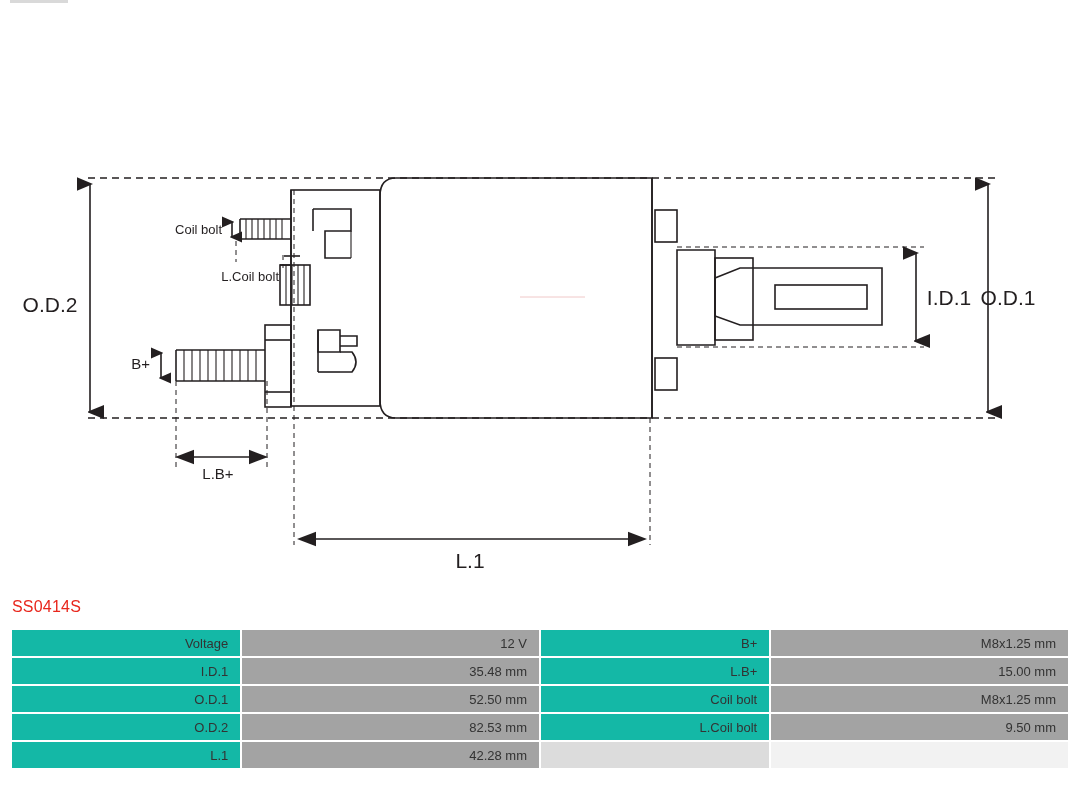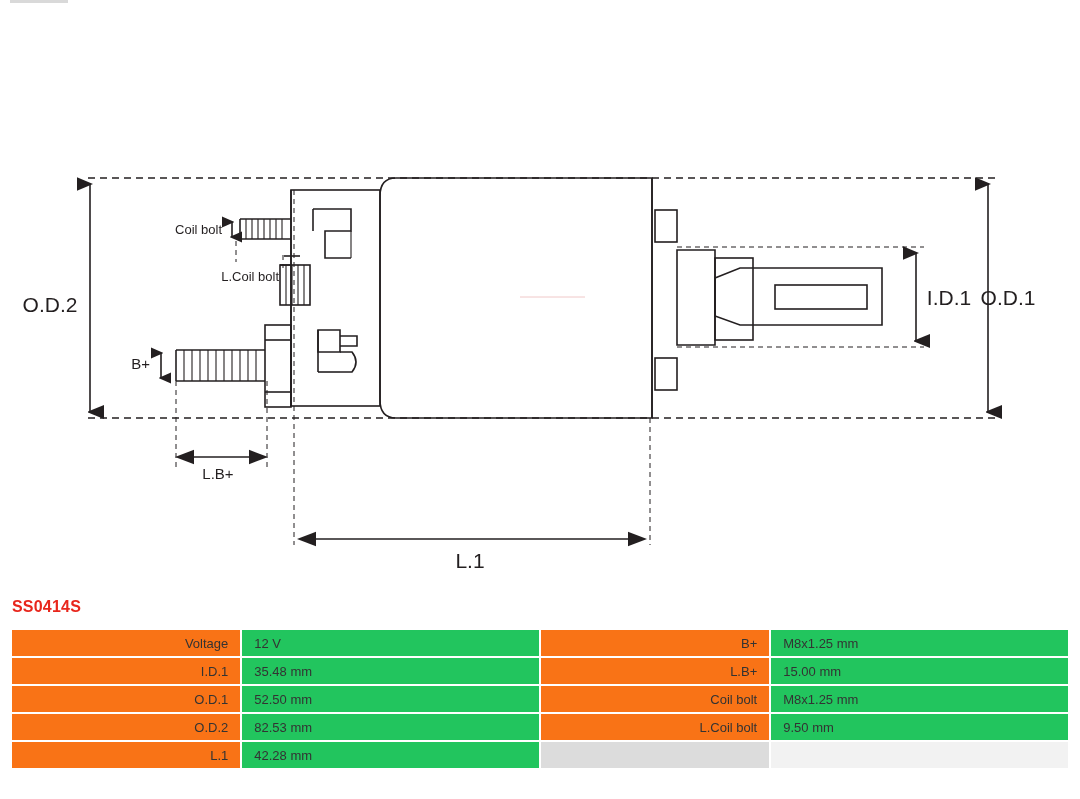--- a/index.html
+++ b/index.html
@@ -39,47 +39,48 @@
   }
   .drawing svg {
     display: block;
   }
   
   .part-code {
     position: absolute;
     left: 12px;
     top: 598px;
     font-size: 16px;
-    font-weight: bold;
+    font-weight: normal;
     color: #e8261c;
     letter-spacing: 0.2px;
   }
   
   .spec-table {
     position: absolute;
     left: 10px;
     top: 628px;
     width: 1060px;
     border-collapse: separate;
     border-spacing: 2px;
     font-size: 13px;
   }
   .spec-table td {
     height: 26px;
     padding: 0 12px;
     vertical-align: middle;
   }
   .cell-label {
-    background: #f97316;
+    background: #14b8a6;
     text-align: right;
     color: #333333;
     width: 196px;
   }
   .cell-value {
-    background: #22c55e;
+    background: #a3a3a3;
+    text-align: right;
     color: #333333;
     width: 262px;
   }
   .cell-empty {
     background: #dcdcdc;
   }
   .cell-empty-val {
     background: #f2f2f2;
   }
 </style>

